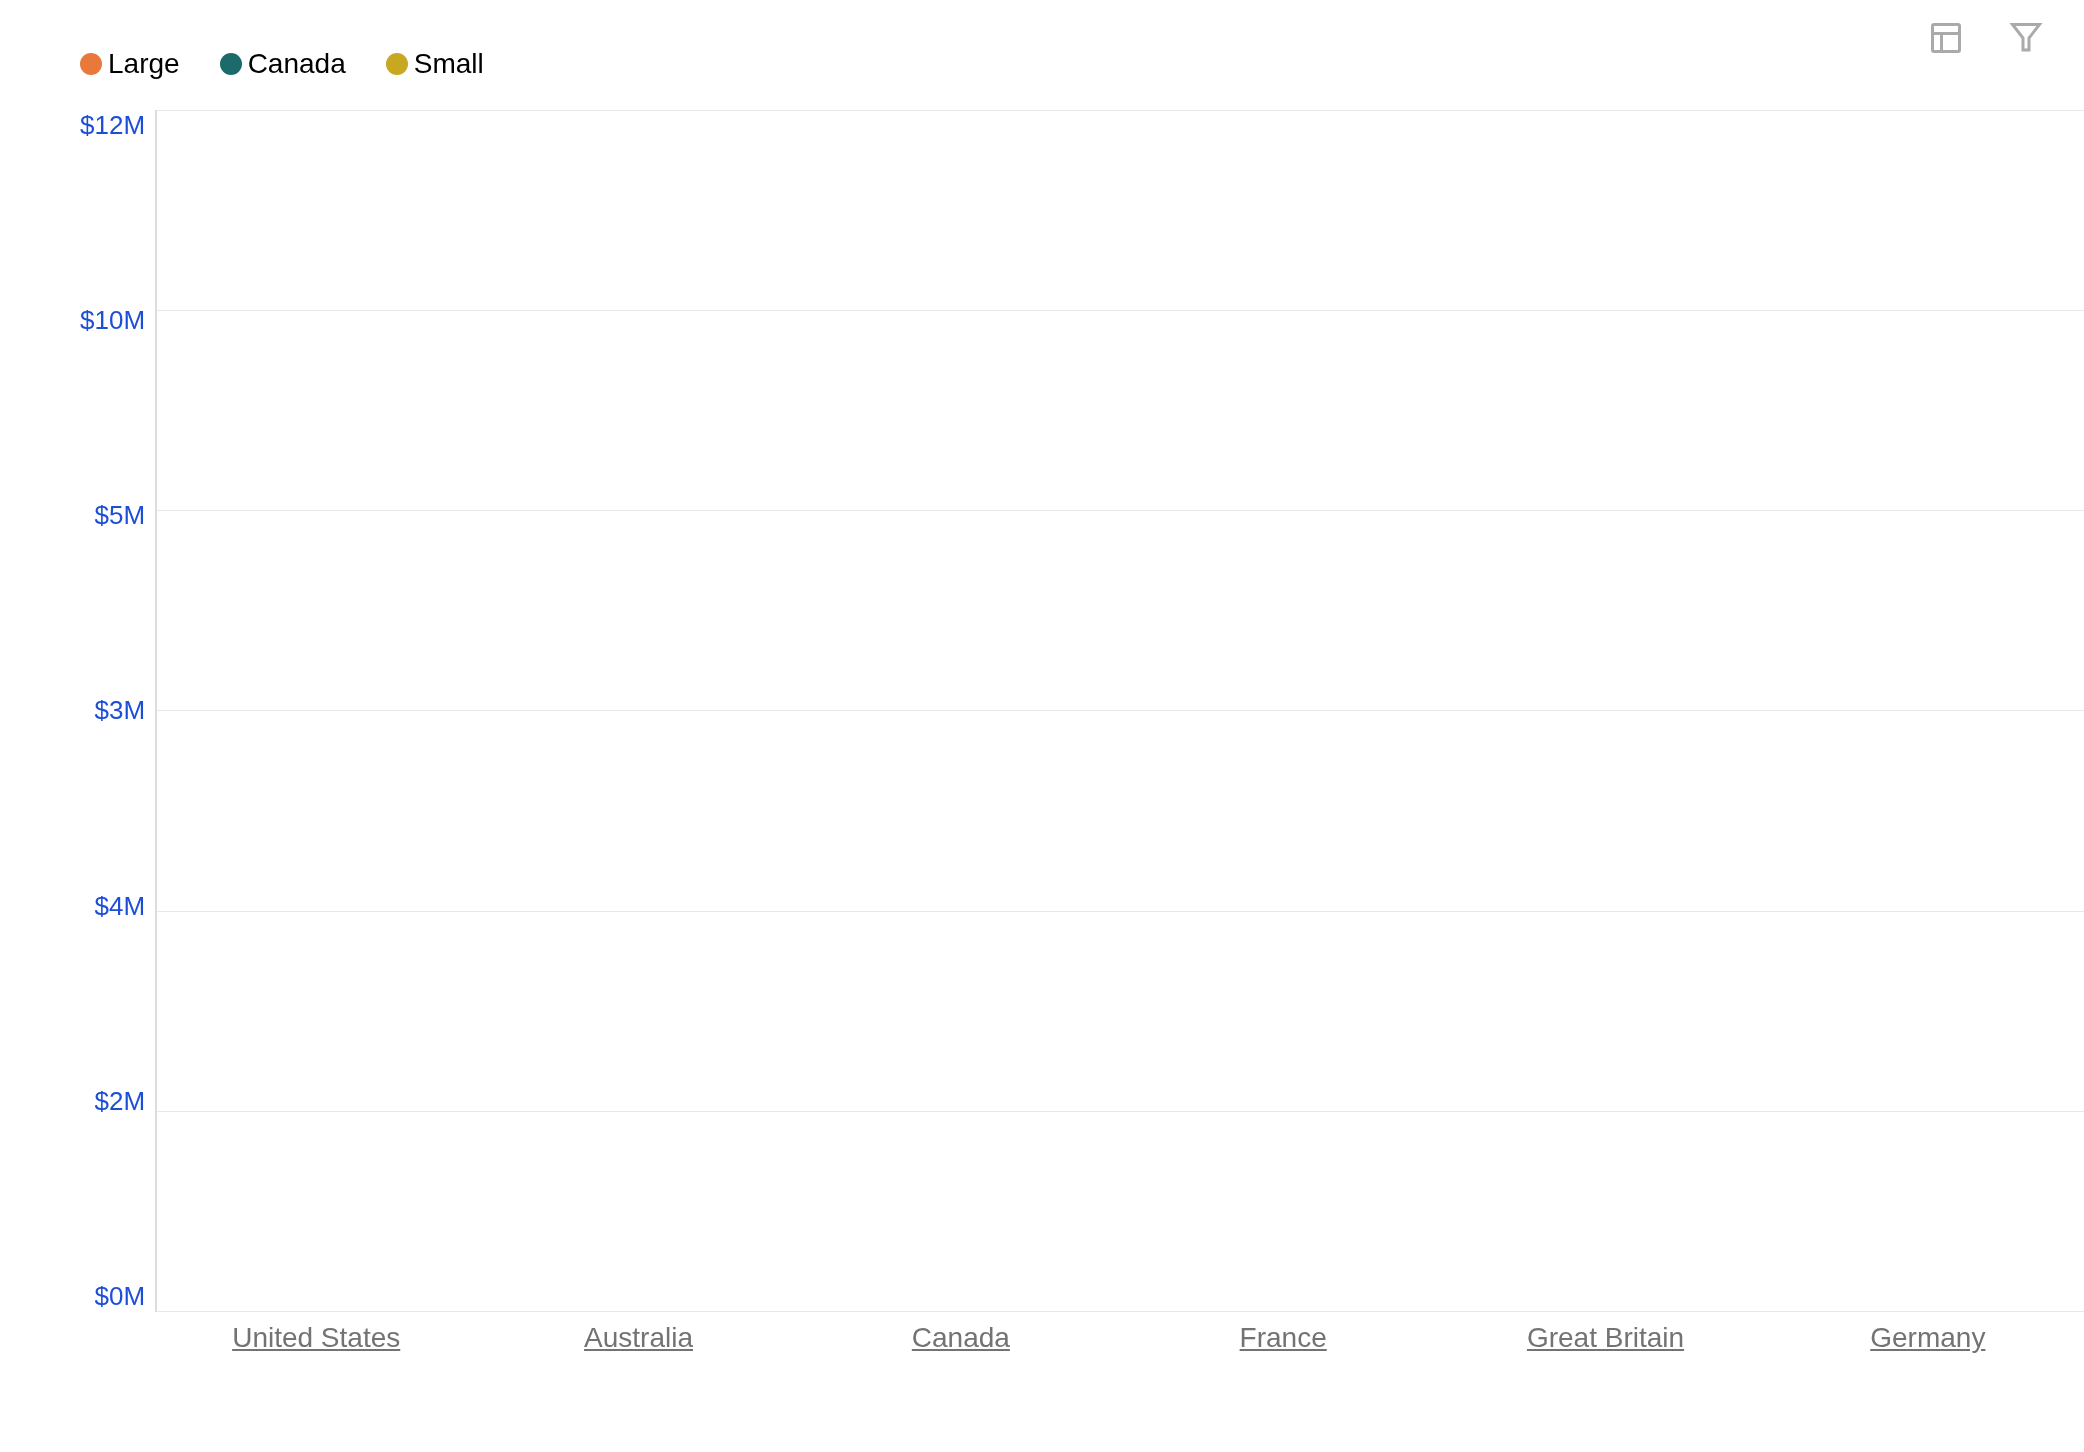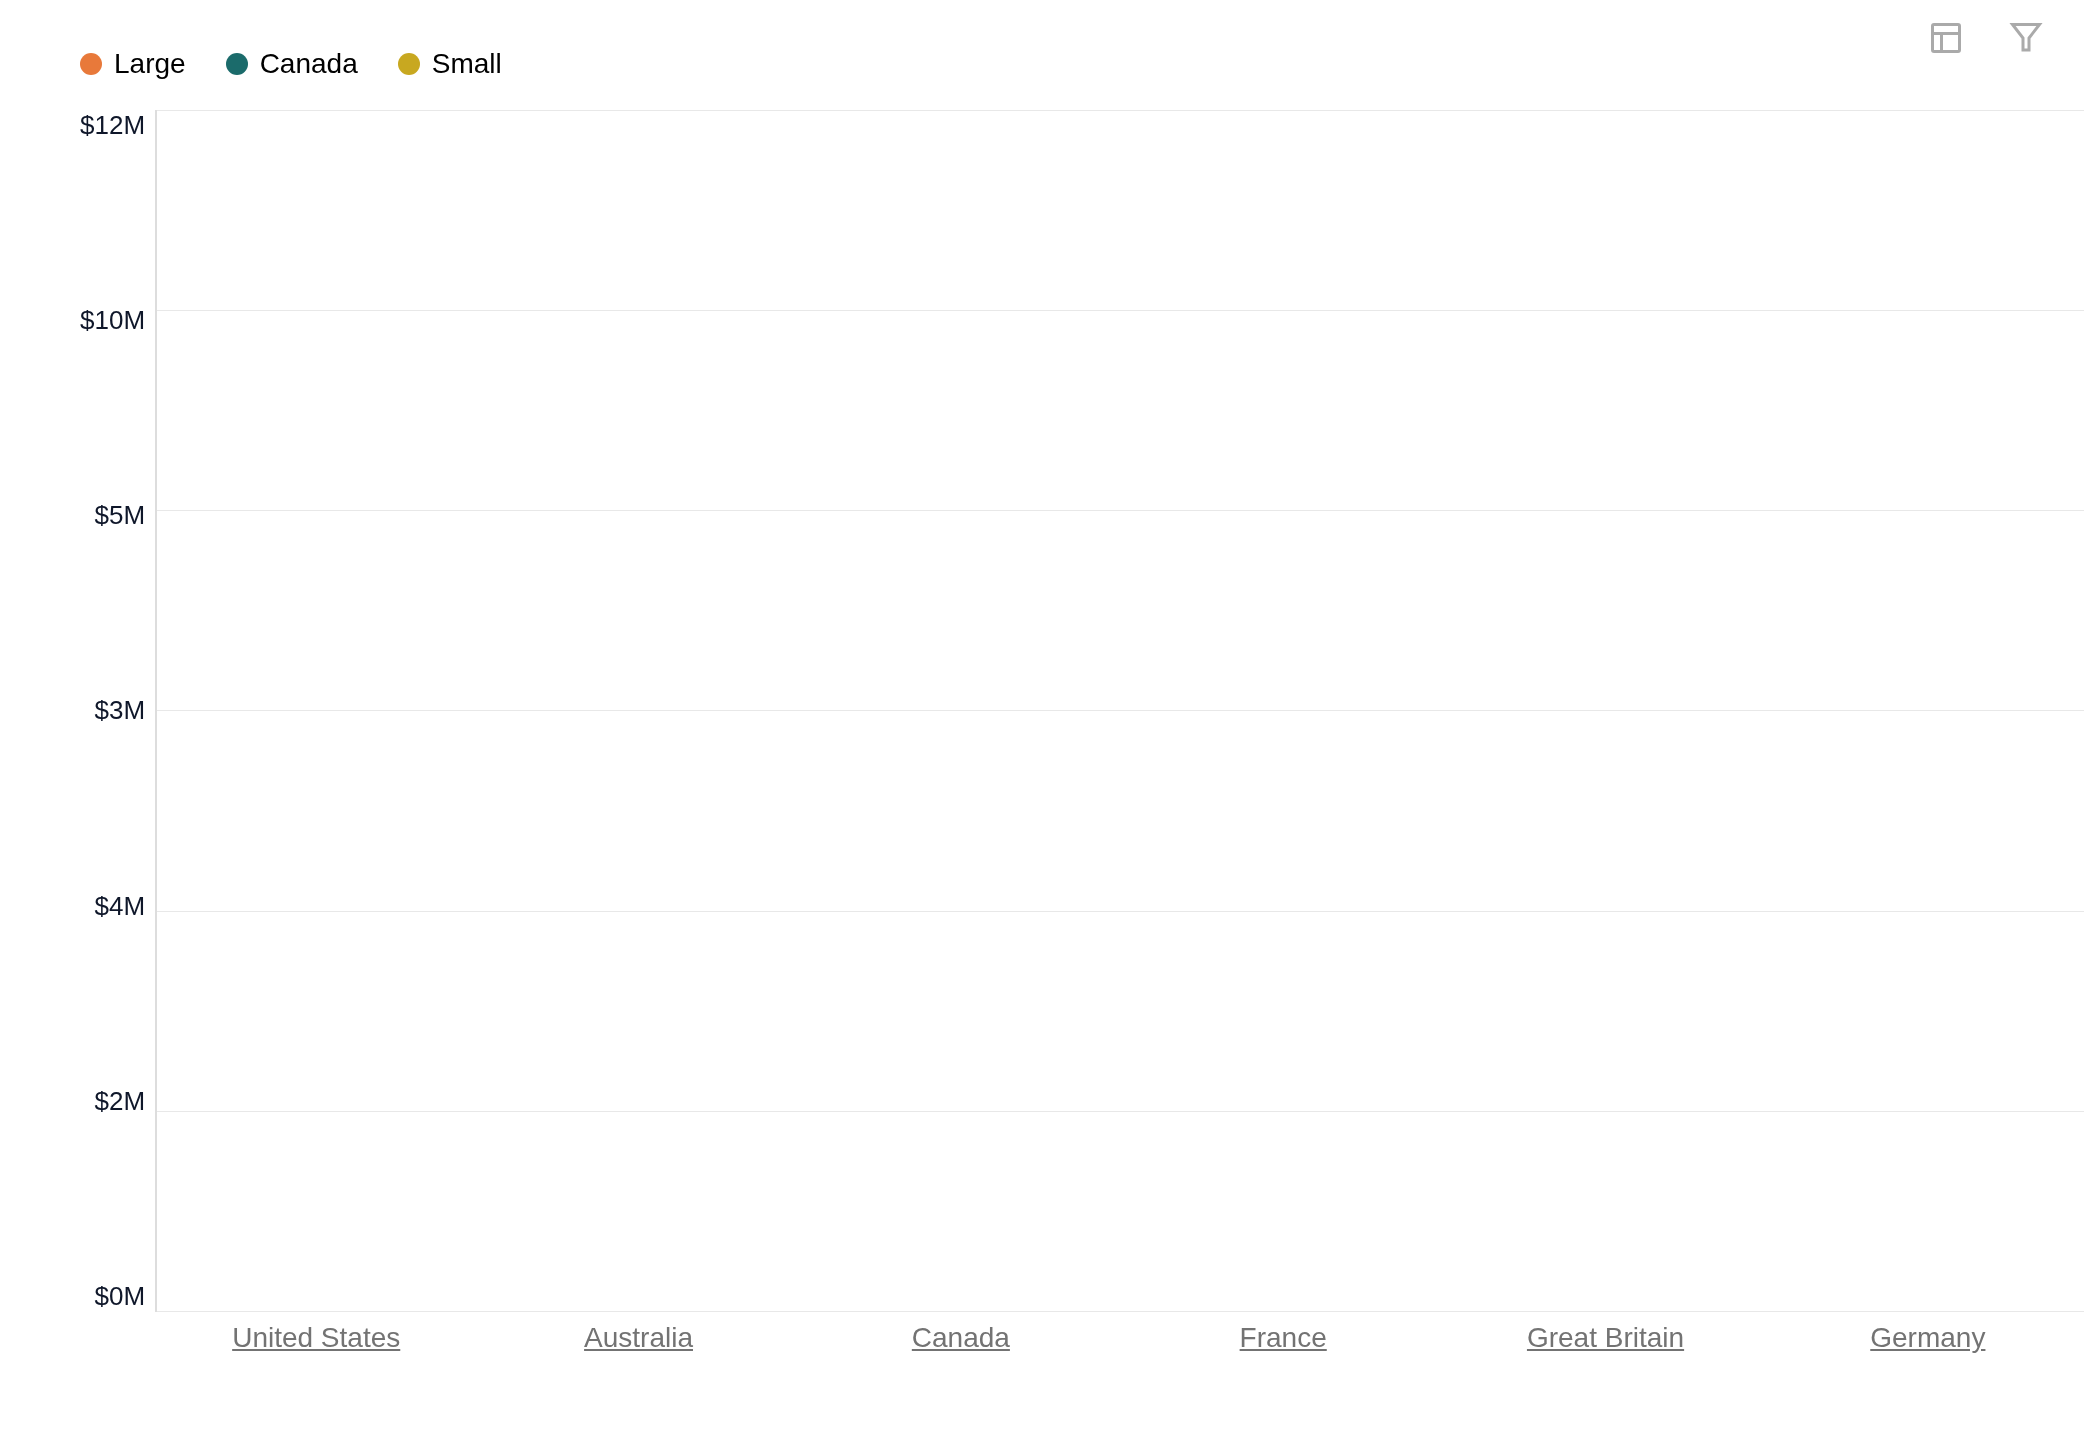--- a/index.html
+++ b/index.html
@@ -29,21 +29,21 @@
     .legend {
       display: flex;
       align-items: center;
       gap: 40px;
       margin-bottom: 30px;
       font-size: 28px;
     }
     .legend-item {
       display: flex;
       align-items: center;
-      gap: 12px;
+      gap: 6px;
     }
     .legend-dot {
       width: 22px;
       height: 22px;
       border-radius: 50%;
     }
     .chart-area {
       flex: 1;
       display: flex;
       flex-direction: row;
@@ -53,21 +53,21 @@
       display: flex;
       flex-direction: column-reverse;
       justify-content: space-between;
       width: 90px;
       padding-bottom: 60px;
       align-items: flex-end;
       padding-right: 10px;
     }
     .y-label {
       font-size: 26px;
-      color: #0f172a;
+      color: #1d4ed8;
     }
     .bars-and-xaxis {
       flex: 1;
       display: flex;
       flex-direction: column;
     }
     .bars-wrapper {
       flex: 1;
       display: flex;
       align-items: flex-end;

